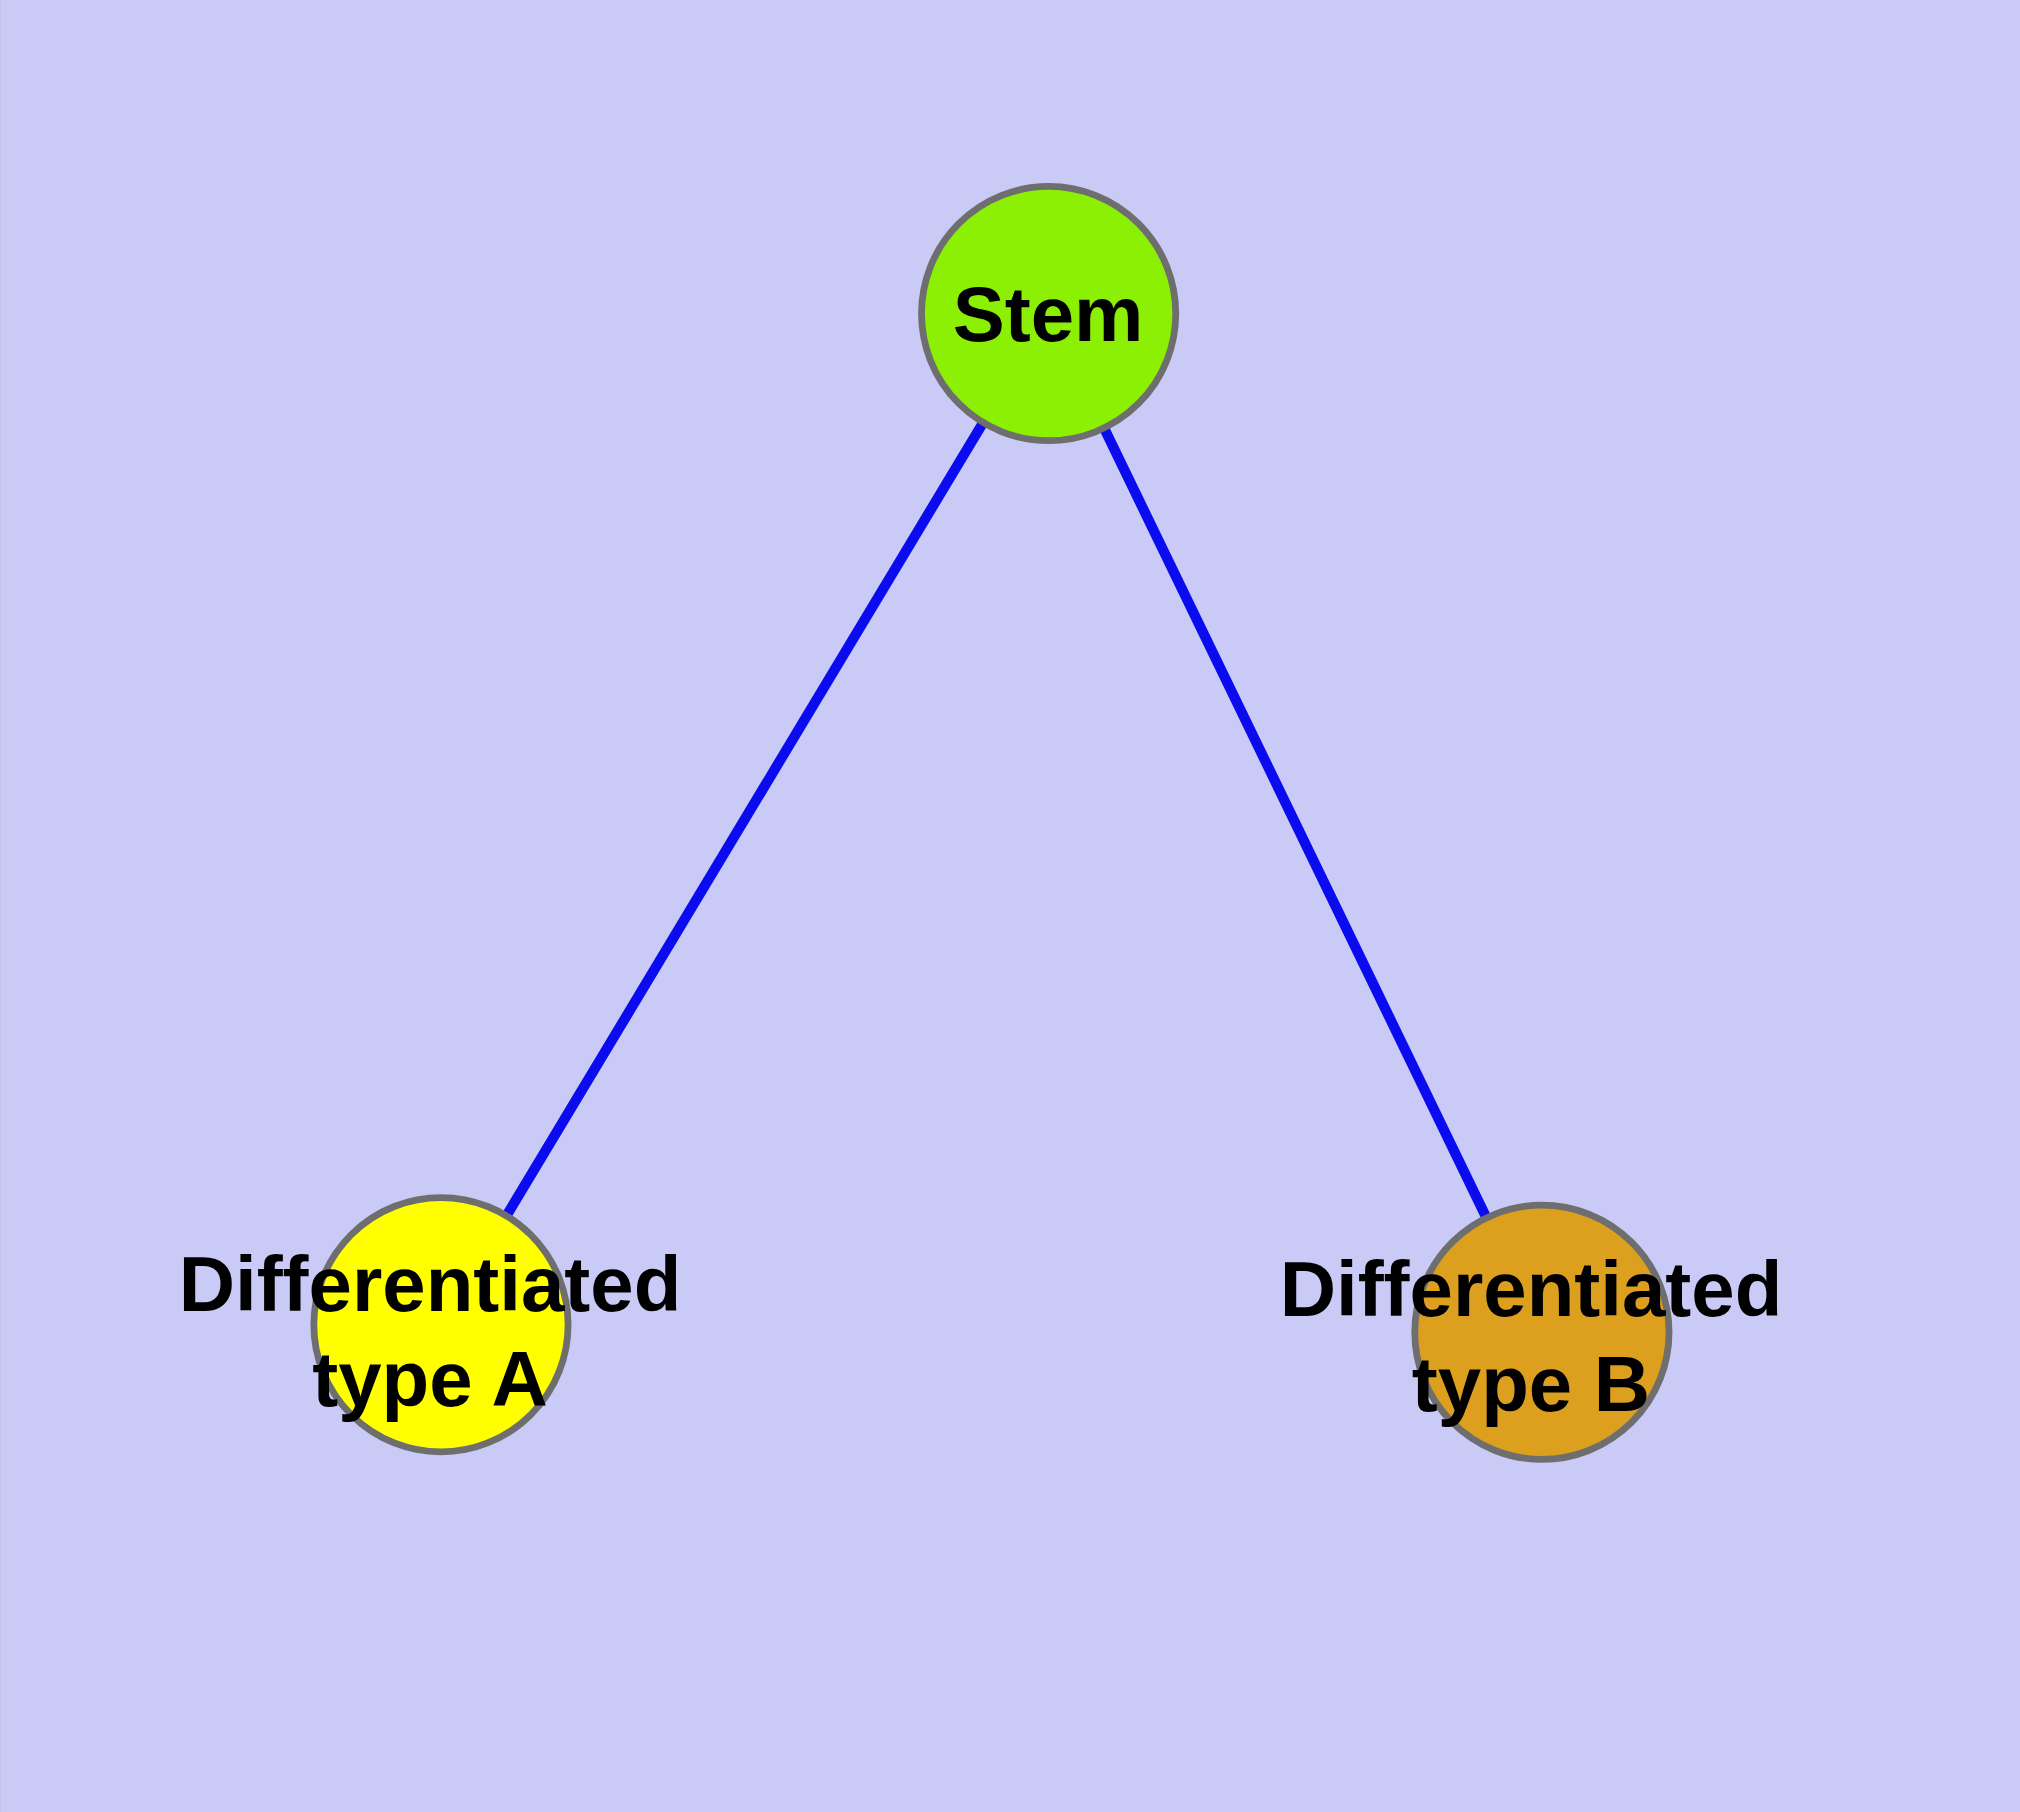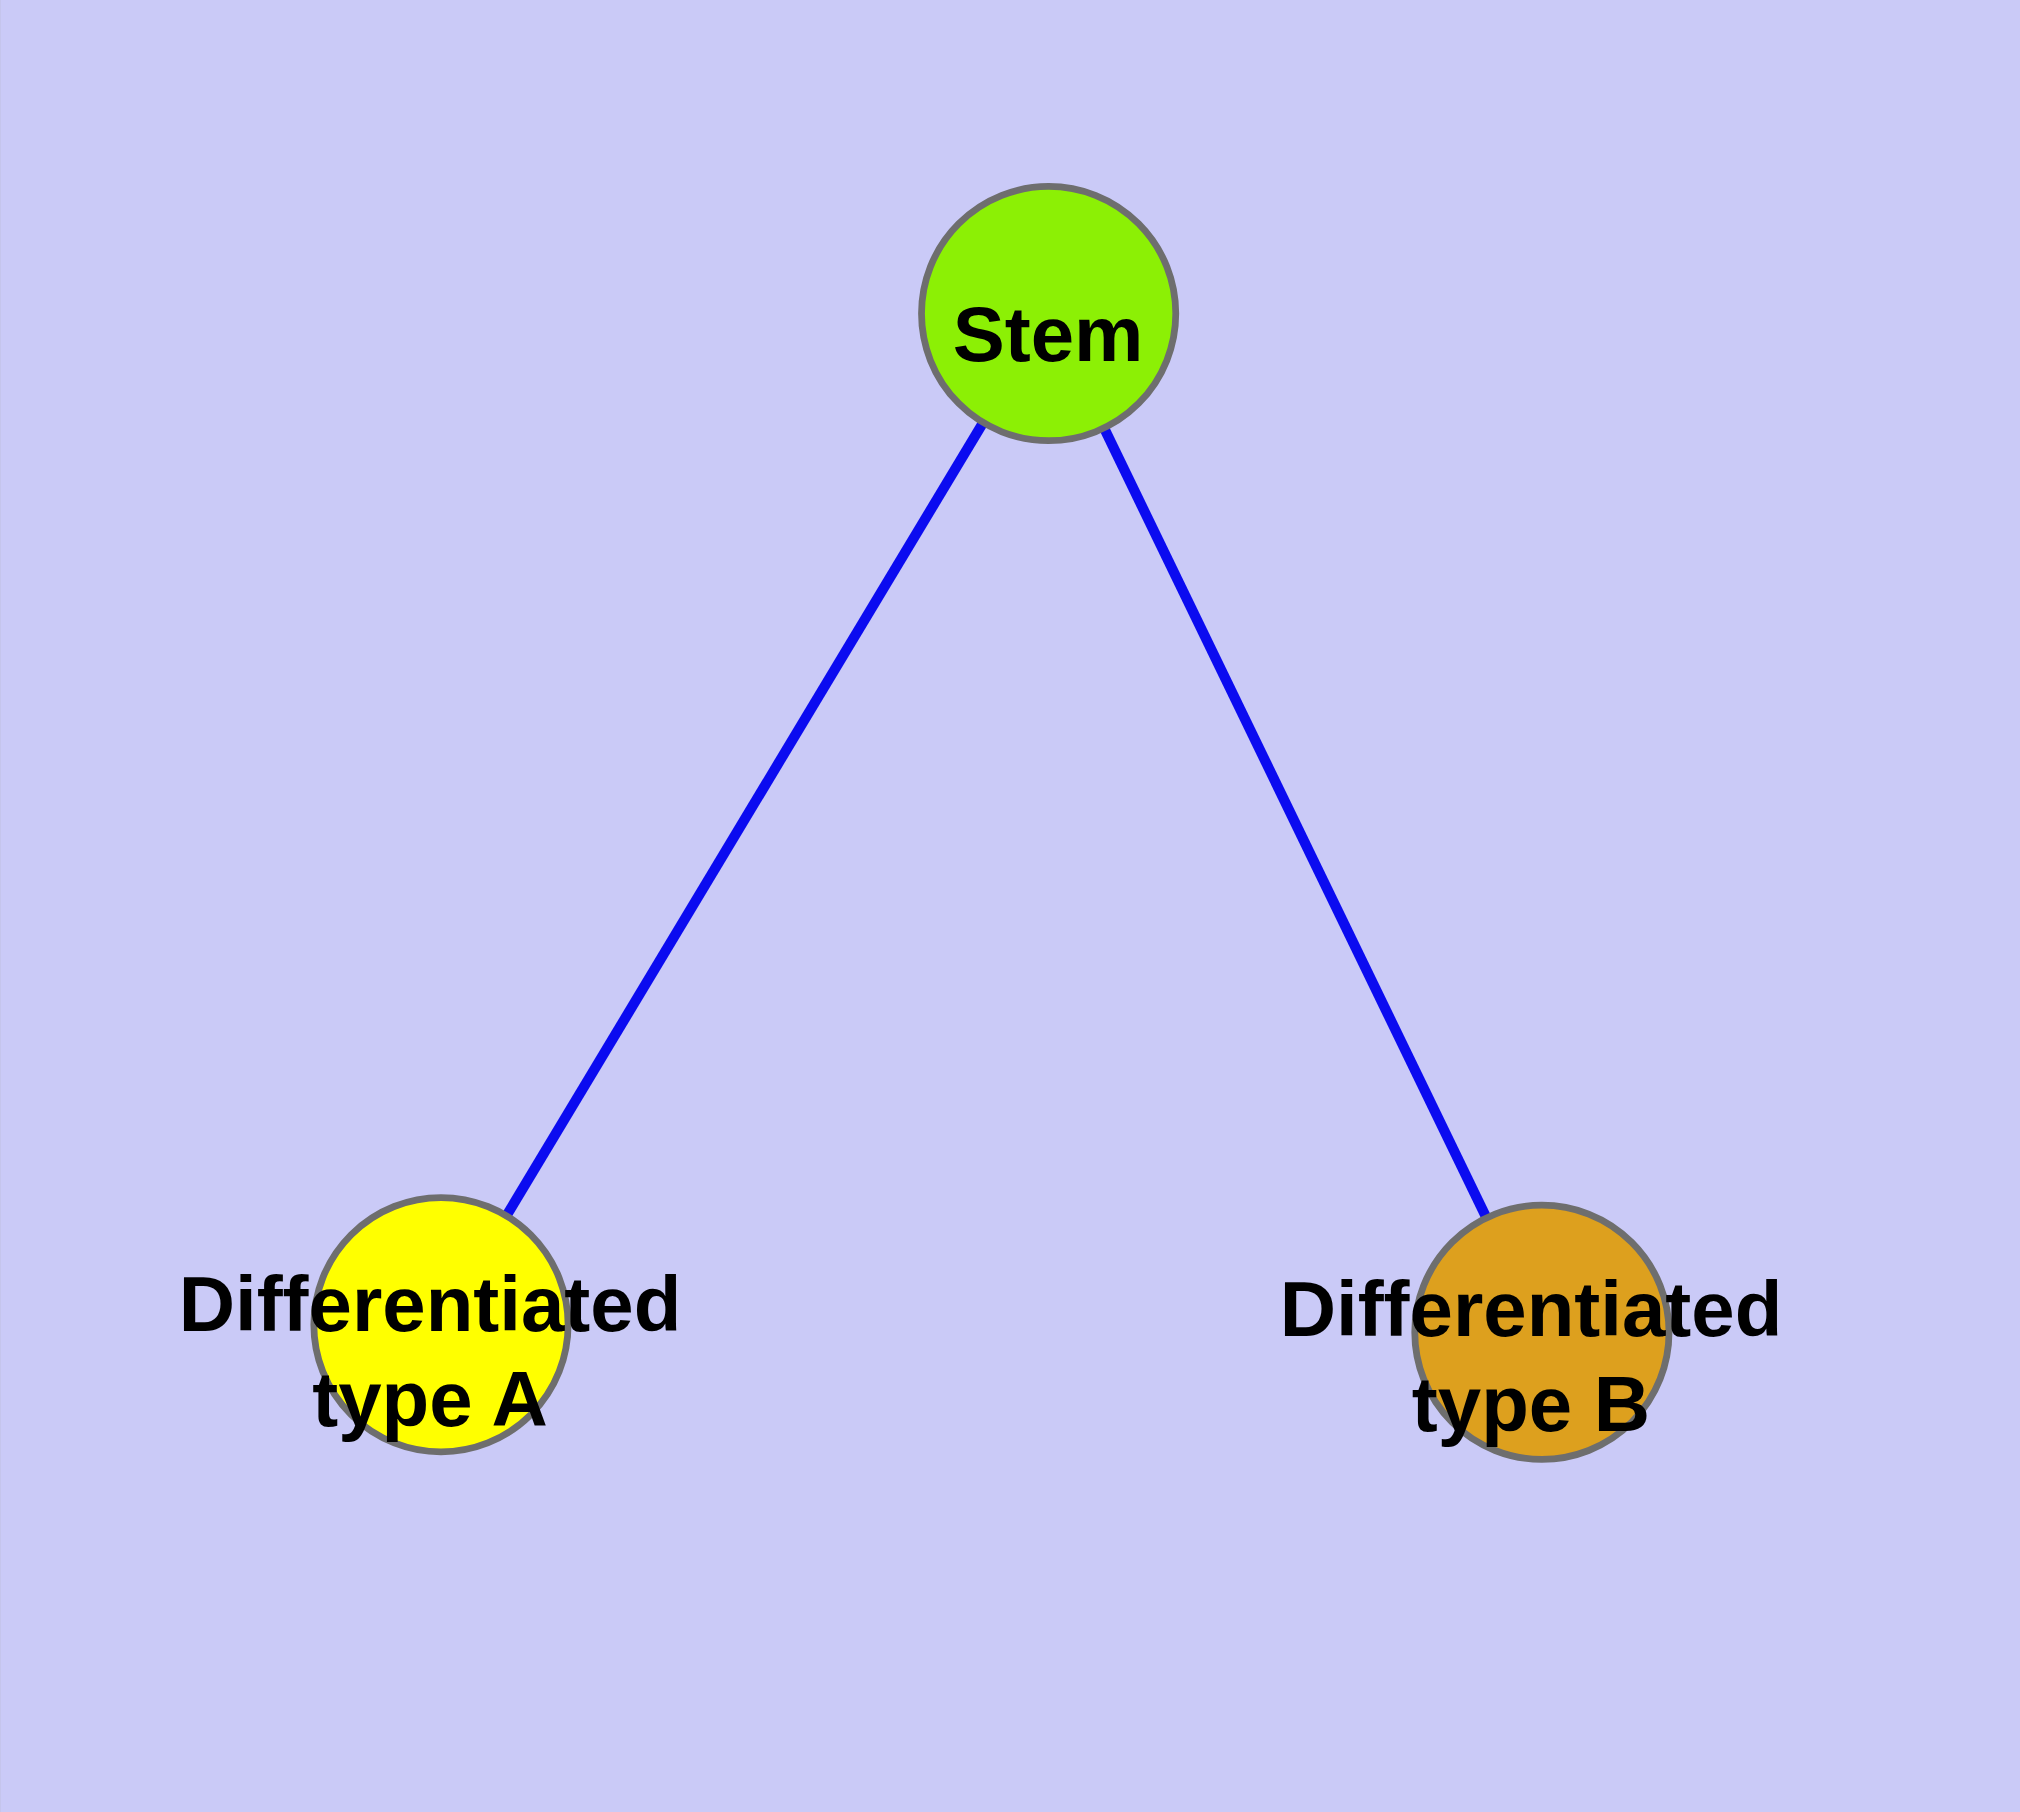--- a/index.html
+++ b/index.html
@@ -24,21 +24,20 @@
     position: absolute;
     transform: translate(-50%, -50%);
     width: max-content;
     text-align: center;
     white-space: pre-line;
     font-weight: bold;
     font-size: 78px;
     line-height: 1.22;
     color: #000000;
     letter-spacing: 0px;
-    margin-top: 20px;
   }
 </style>
 </head>
 <body>
 
 <div class="canvas">
 
   <svg class="graph-svg" width="2021" height="1812" viewBox="0 0 2384 2138">
 
     <rect x="0" y="0" width="2384" height="2138" fill="#cacaf7"></rect>

